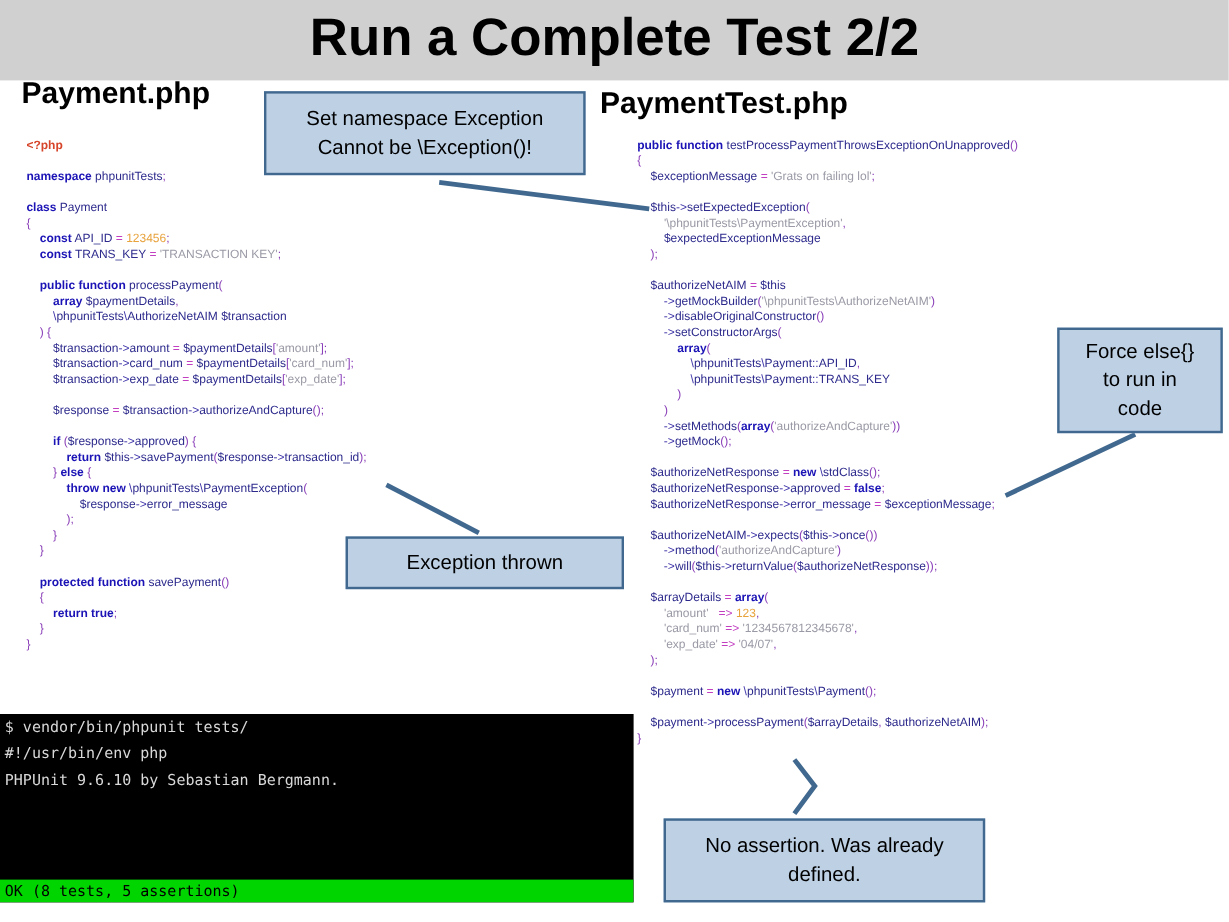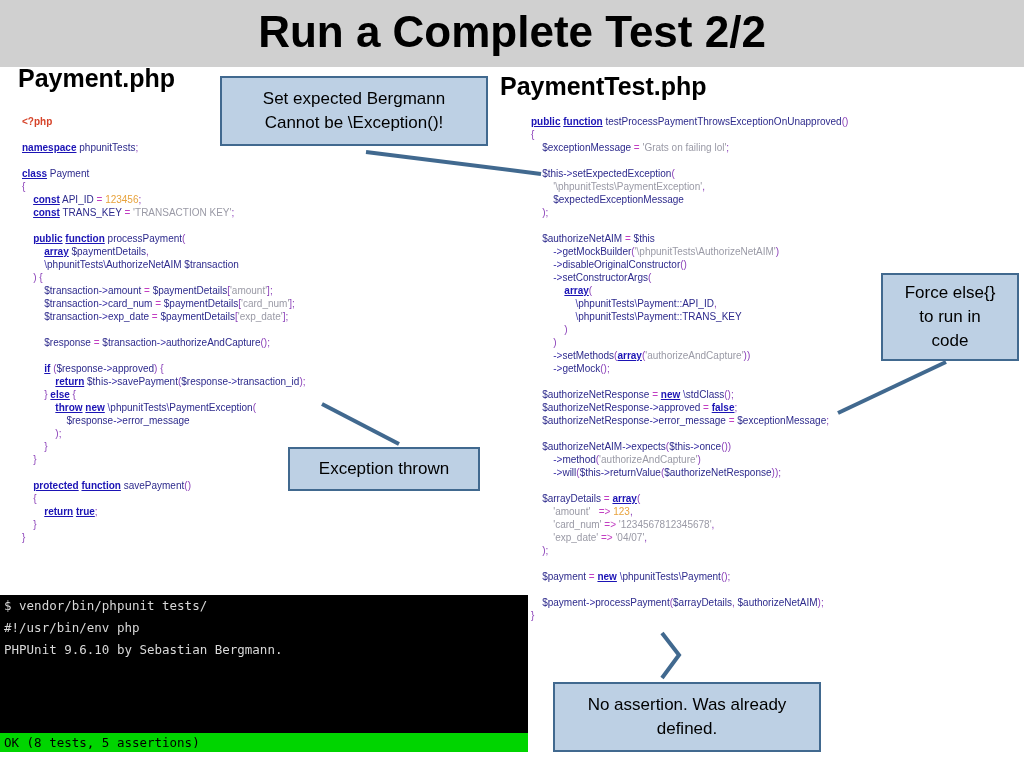--- a/index.html
+++ b/index.html
@@ -50,21 +50,21 @@
     font-size: 10px;
     line-height: 13px;
     white-space: pre;
     color: #3d33a8;
   }
   #code-left  { left: 22px;  top: 115px; }
   #code-right { left: 531px; top: 115px; }
   .code .ln { display: block; height: 13px; }
 
   
-  .k   { color: #1b13b5; font-weight: bold; text-decoration: underline; }   
+  .k   { color: #1b13b5; font-weight: bold; }   
   .t   { color: #2d2a8c; }                      
   .s   { color: #9a9aa6; }                      
   .n   { color: #e8a33d; }                      
   .p   { color: #8a3fb8; }                      
   .o   { color: #c23fc2; }                      
   .tag { color: #d6442a; font-weight: bold; }   
   .v   { color: #2d2a8c; }                      
 
   
   .callout {
@@ -76,21 +76,21 @@
     font-size: 17px;
     line-height: 24px;
     text-align: center;
     display: flex;
     align-items: center;
     justify-content: center;
     padding: 2px 6px;
   }
   #callout-set-expected { left: 220px; top: 76px;  width: 268px; height: 70px; }
   #callout-force-else   { left: 881px; top: 273px; width: 138px; height: 88px; }
-  #callout-exception    { left: 288px; top: 447px; width: 192px; height: 44px; }
+  #callout-exception    { left: 288px; top: 447px; width: 232px; height: 44px; }
   #callout-no-assertion { left: 553px; top: 682px; width: 268px; height: 70px; }
 
   
   #connectors {
     position: absolute; left: 0; top: 0;
     width: 1024px; height: 768px;
     pointer-events: none;
   }
 
   
@@ -144,21 +144,21 @@
 
   <svg id="connectors" viewBox="0 0 1024 768">
     <line x1="366" y1="152" x2="541" y2="174" stroke="#41698f" stroke-width="4"></line>
     <line x1="322" y1="404" x2="399" y2="444" stroke="#41698f" stroke-width="4"></line>
     <line x1="838" y1="413" x2="946" y2="362" stroke="#41698f" stroke-width="4"></line>
     <polyline points="662,633 679,655 662,678" fill="none" stroke="#41698f" stroke-width="4"></polyline>
   </svg>
 
   <div class="callout" id="callout-set-expected">
     <div>
-      <span>Set expected Bergmann</span><br>
+      <span>Set namespace Exception</span><br>
       <span>Cannot be \Exception()!</span>
     </div>
   </div>
 
   <div class="callout" id="callout-force-else">
     <div>
       <span>Force else{}</span><br>
       <span>to run in</span><br>
       <span>code</span>
     </div>

